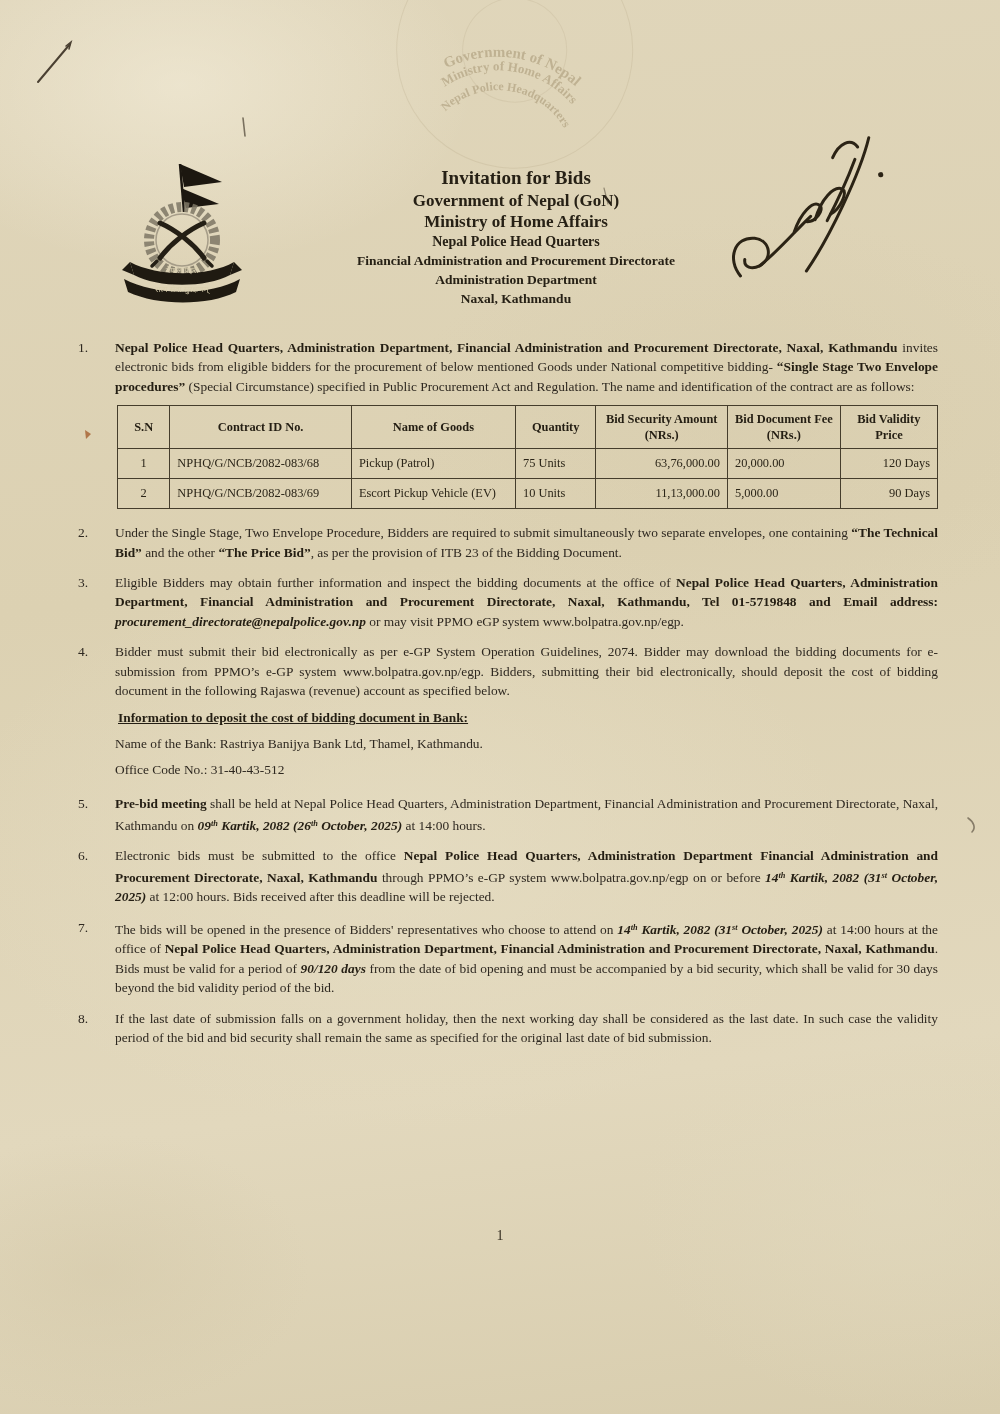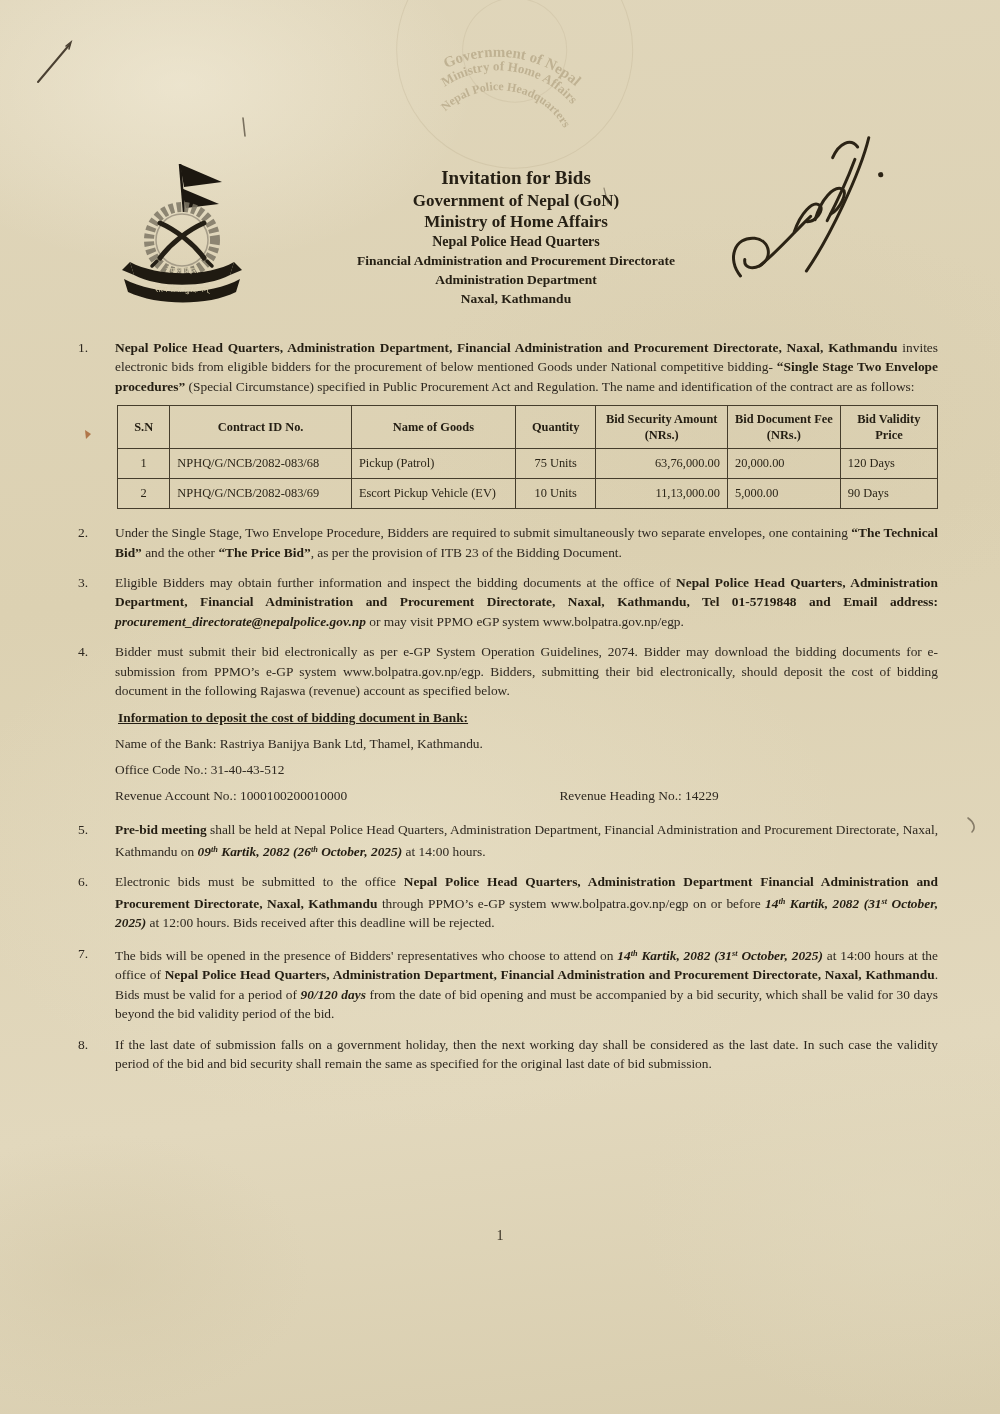--- a/index.html
+++ b/index.html
@@ -43,24 +43,24 @@
   .i{font-style:italic;}
   .sup{font-size:.62em;vertical-align:.5em;}
   
   .bid-table{border-collapse:collapse;margin:9px 0 3px 2px;font-size:12.4px;color:#2b2518;}
   .bid-table th,.bid-table td{border:1.4px solid #453d2c;padding:2px 7px;vertical-align:middle;}
   .bid-table th{font-weight:bold;text-align:center;line-height:16px;height:38px;color:#241e13;}
   .bid-table td{height:25px;}
   .c0{width:40px;text-align:center;}
   .c1{width:175px;text-align:left;}
   .c2{width:165px;text-align:left;}
-  .c3{width:68px;text-align:center;}
+  .c3{width:68px;}
   .c4{width:124px;text-align:right;}
   .c5{width:104px;}
-  .c6{width:88px;text-align:left;}
+  .c6{width:88px;text-align:right;}
   
   .bank{margin-top:5px;font-size:13.4px;line-height:26px;}
   .bank-h{font-weight:bold;text-decoration:underline;color:#241e13;padding-left:3px;}
   .bank-row{display:flex;}
   .bank-row .bl{width:54%;}
   .bank-row .br{flex:1;}
   
   .pageno{position:absolute;left:0;top:1228px;width:100%;text-align:center;font-size:14px;color:#332c1f;}
   
   .marks{position:absolute;left:0;top:0;width:1000px;height:1414px;pointer-events:none;}
@@ -191,24 +191,20 @@
     <div class="item">
       <span class="num">4.</span>
       <div class="txt-wrap">
         <div class="txt"><span>Bidder must submit their bid electronically as per e-GP System Operation Guidelines, 2074. Bidder may download the bidding documents for e-submission from PPMO’s e-GP system www.bolpatra.gov.np/egp. Bidders, submitting their bid electronically, should deposit the cost of bidding document in the following Rajaswa (revenue) account as specified below.</span></div>
         <div class="bank">
           <div class="bank-h">Information to deposit the cost of bidding document in Bank:</div>
           <div>Name of the Bank: Rastriya Banijya Bank Ltd, Thamel, Kathmandu.</div>
           <div class="bank-row">
             <span class="br">Office Code No.: 31-40-43-512</span>
           </div>
-          <div class="bank-row">
-            <span class="bl">Revenue Account No.:  1000100200010000</span>
-            <span class="br">Revenue Heading No.: 14229</span>
-          </div>
         </div>
       </div>
     </div>
 
     <div class="item">
       <span class="num">5.</span>
       <div class="txt-wrap">
           <div class="txt"><span class="b">Pre-bid meeting</span><span> shall be held at Nepal Police Head Quarters, Administration Department, Financial Administration and Procurement Directorate, Naxal, Kathmandu on </span><span class="b i">09</span><span class="b i sup">th</span><span class="b i"> Kartik, 2082 (26</span><span class="b i sup">th</span><span class="b i"> October, 2025)</span><span> at 14:00 hours.</span></div>
         </div>
     </div>

